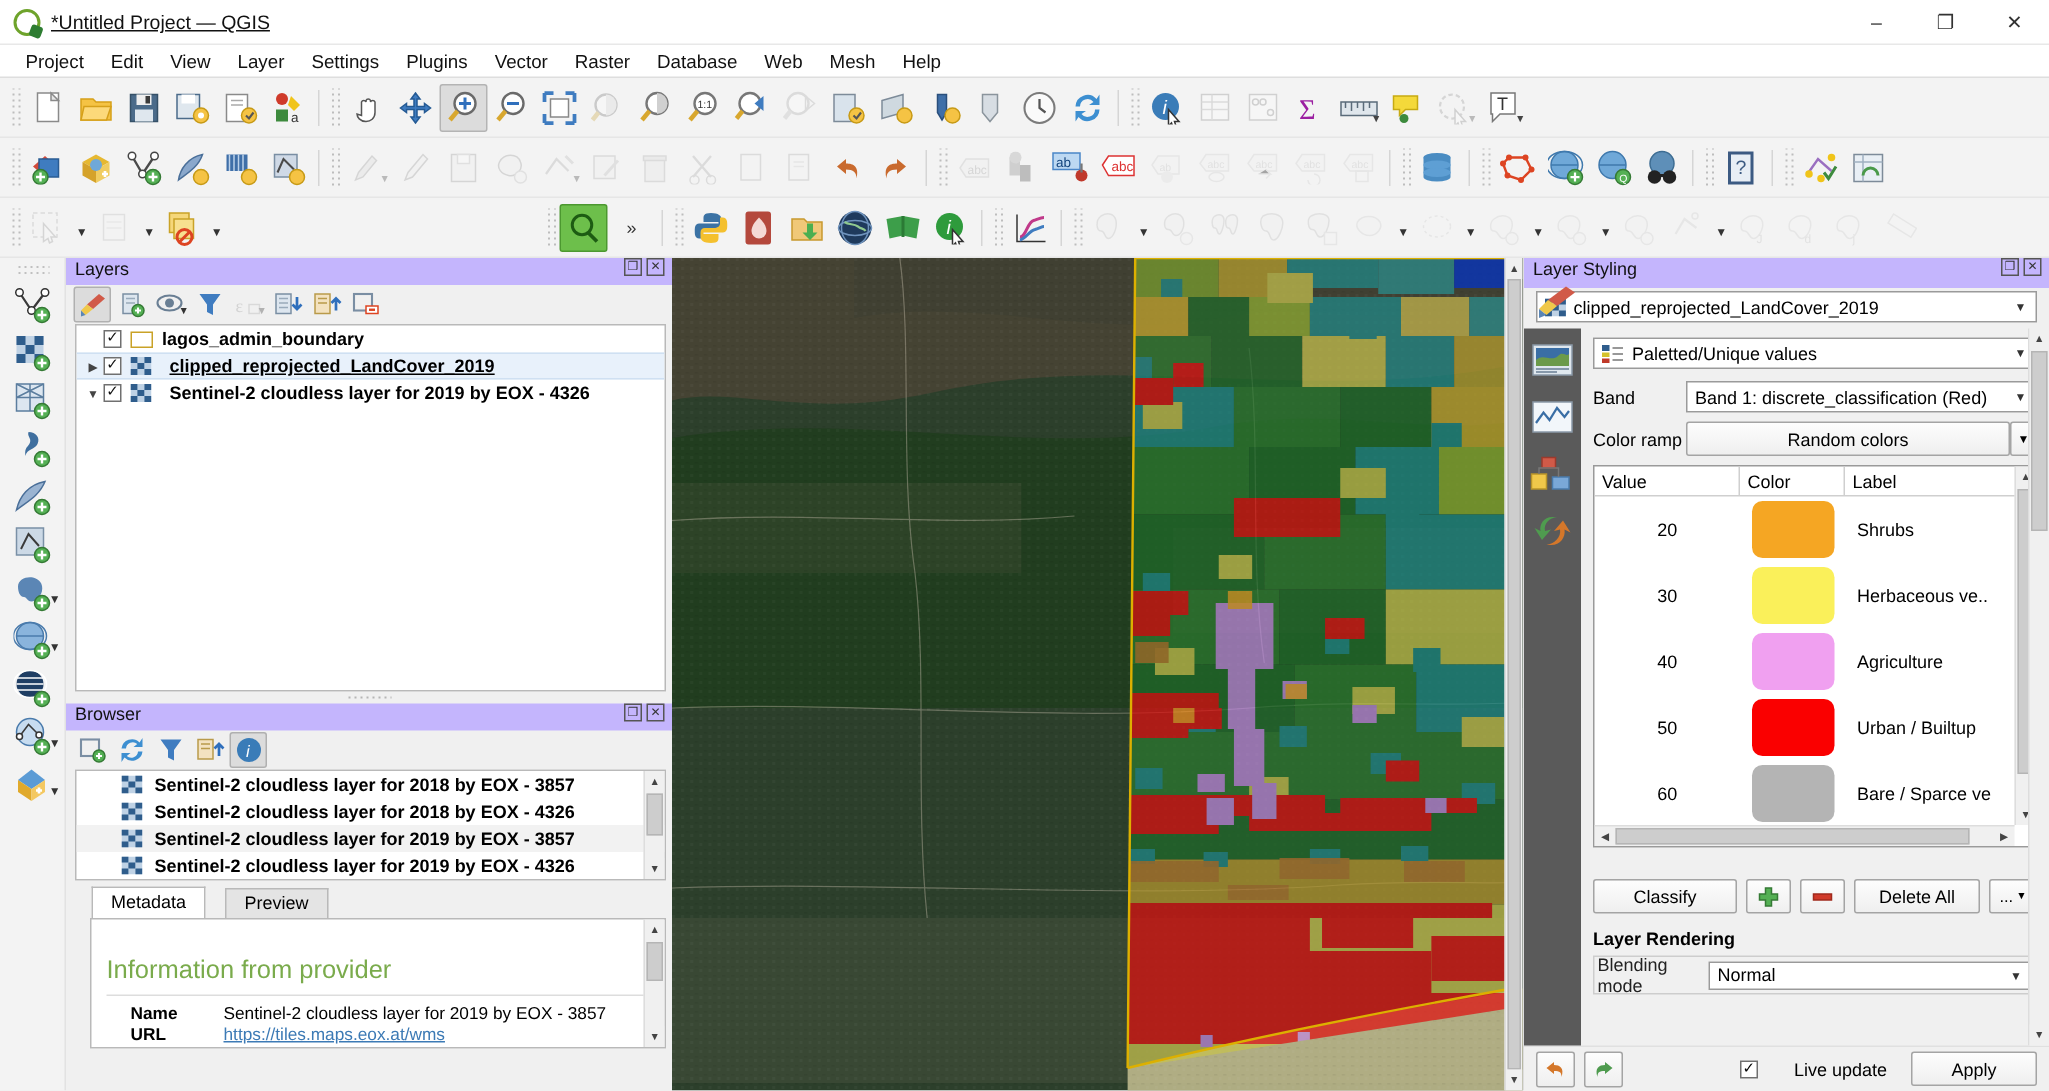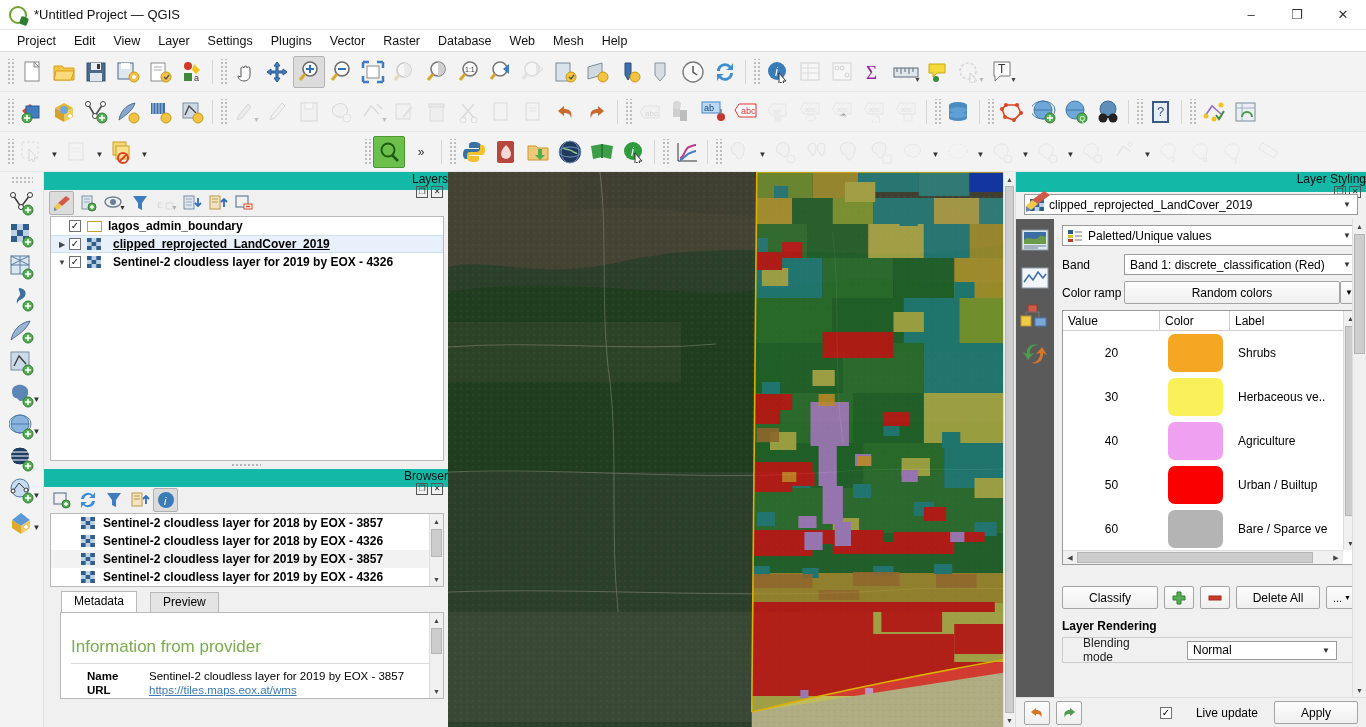--- a/index.html
+++ b/index.html
@@ -24,21 +24,21 @@
   }
   #titlebar .app-icon .q {
     position:absolute; inset:0;
     border: 2.5px solid #6ea32b; border-radius: 50%;
   }
   #titlebar .app-icon .qtail {
     position:absolute; right:-1px; bottom:-1px;
     width:8px; height:8px; background:#2e7d32; border-radius:2px;
     transform: rotate(20deg);
   }
-  #titlebar .title { font-size: 13px; color:#111; }
+  #titlebar .title { font-size: 13px; color:#111;text-decoration:underline; }
   #titlebar .winbtns { margin-left:auto; display:flex; height:30px;}
   #titlebar .winbtn {
     width: 46px; height:30px; display:flex; align-items:center; justify-content:center;
     font-size: 13px; color:#333;
   }
   
   #menubar {
     height: 22px; background:#ffffff; display:flex; align-items:center;
     padding-left: 8px; border-bottom:1px solid #dedede;
   }
@@ -75,22 +75,22 @@
     display:flex; flex-direction:column; align-items:center; padding-top:4px;
   }
   #lefttools .lgrip { width:22px;height:7px;
     background-image: radial-gradient(#c0c0c0 1px, transparent 1px);
     background-size:4px 4px; margin-bottom:4px;}
   #lefttools .ltbtn { width:40px; height:32px; display:flex; align-items:center; justify-content:center; position:relative;}
   #lefttools .ltbtn .arrow { position:absolute; right:1px; bottom:7px; font-size:8px; color:#333;}
   
   #leftpanel { width: 404px; display:flex; flex-direction:column; background:#f0f0f0; }
   .panel-title {
-    height: 18px; display:flex; align-items:flex-end;
-    font-size: 12px; padding-left:6px; color:#111; background:#14b8a6;flex-direction:column;
+    height: 18px; display:flex; align-items:flex-start;
+    font-size: 12px; padding-left:6px; color:#111; background:#c4b5fd;
   }
   .panel-title .pt-btns { margin-left:auto; display:flex; gap:3px; padding-right:5px; }
   .ptb { width:12px; height:12px; border:1px solid #555; font-size:8px; line-height:10px; text-align:center; color:#333;}
   .panel-toolbar { height:26px; display:flex; align-items:center; padding-left:5px; gap:1px; }
   .ptbtn { width:25px; height:24px; display:flex;align-items:center;justify-content:center; position:relative;}
   .ptbtn.on { background:#dcdcdc; border:1px solid #b0b0b0; border-radius:2px;}
   .ptbtn .arrow{position:absolute; right:0px; bottom:4px; font-size:7px;color:#333;}
   .tree {
     flex: 1; background:#fff; border:1px solid #b9b9b9; margin:0 4px 0 6px;
     overflow:hidden; position:relative;
@@ -1541,21 +1541,21 @@
               </svg>
             </div>
           <div class="btn" style="width:84px">Delete All</div>
           <div class="btn" style="width:32px">
             <span style="font-size:11px">...</span>
               <span style="font-size:7px;margin-left:2px">▼</span>
             </div>
         </div>
 
         <div class="sectitle">Layer Rendering</div>
-        <div style="border:1px solid #cdcdcd; height:26px; overflow:hidden; display:flex; align-items:center; padding:0 20px;gap:30px;">
+        <div style="border:1px solid #cdcdcd; height:26px; overflow:hidden; display:flex; align-items:center; padding:0 2px;">
           <span style="width:74px; color:#222;">Blending mode</span>
           <div class="combo" style="flex:1; height:19px;">
             <span>Normal</span>
             <span class="car">▼</span>
           </div>
         </div>
 
         <div class="sb-v" style="right:0; top:0; bottom:0;">
           <div class="ar" style="top:0">▲</div>
           <div class="thumb" style="top:15px; height:120px;"></div>

